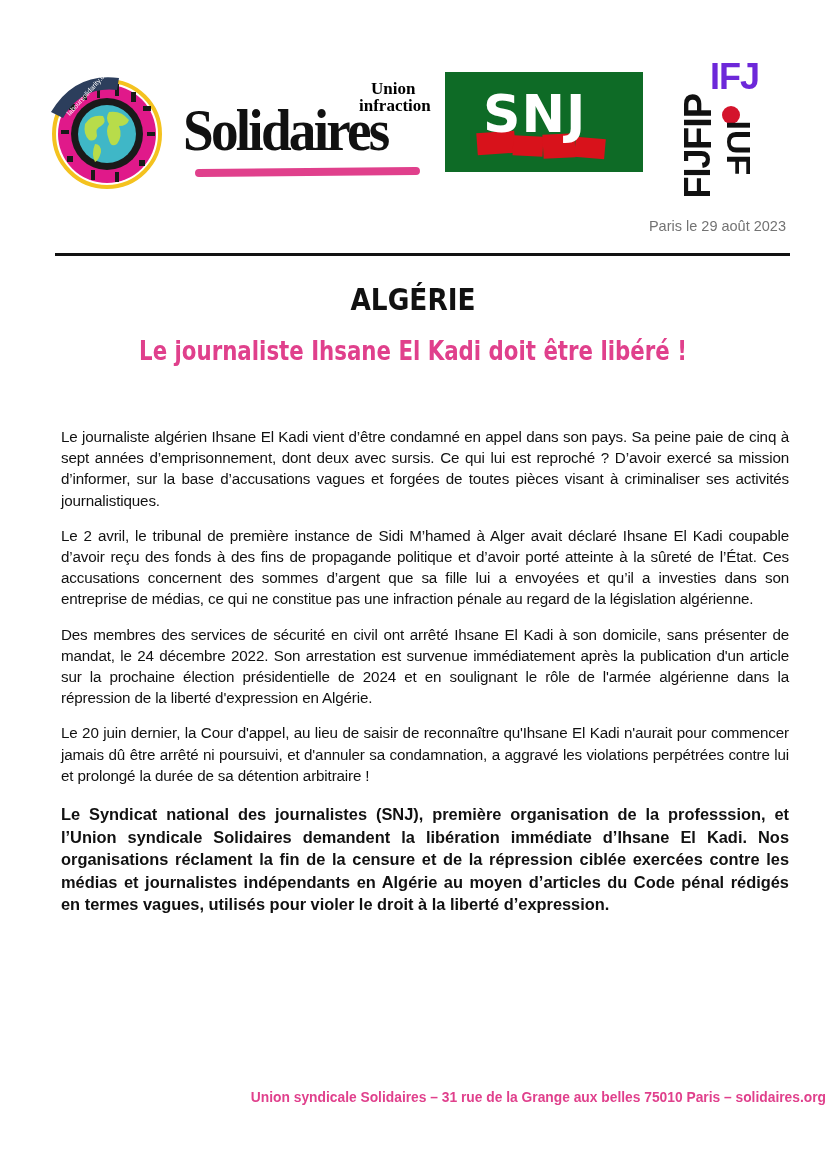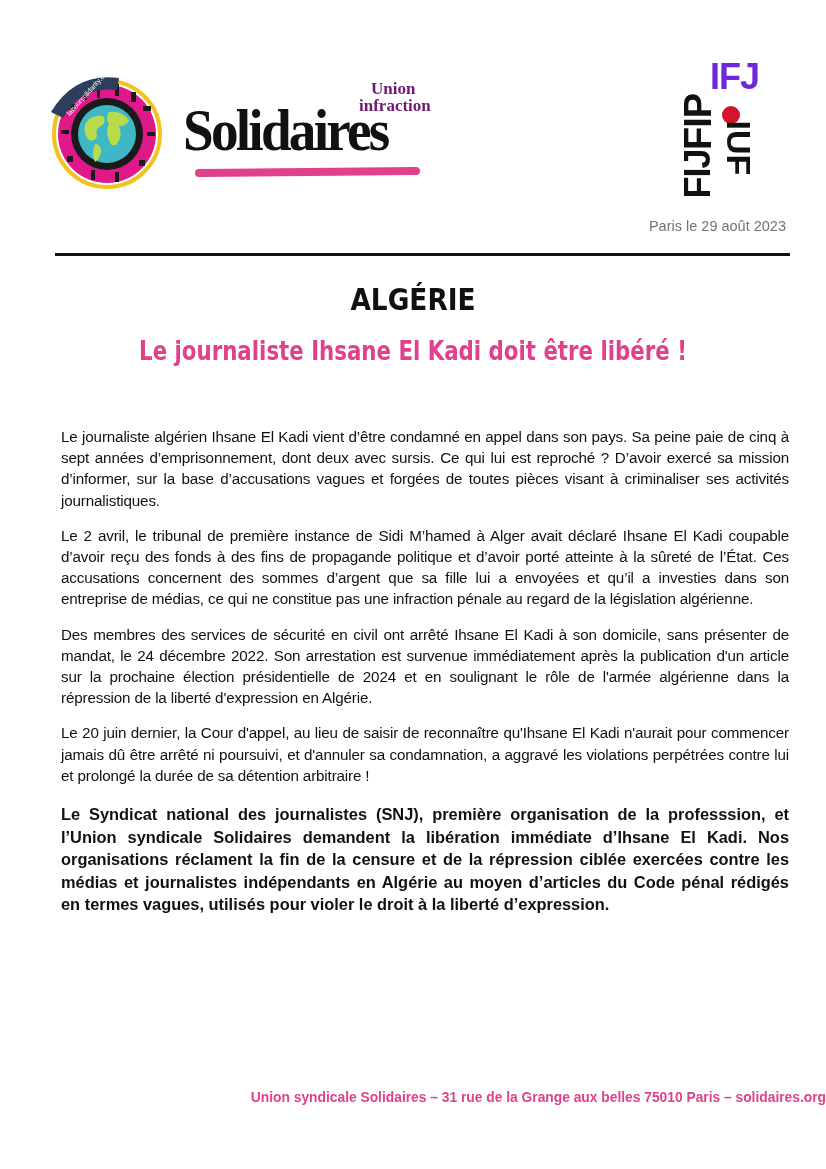--- a/index.html
+++ b/index.html
@@ -5,21 +5,21 @@
     html, body { margin: 0; padding: 0; background: #ffffff; }
     body { width: 826px; height: 1169px; position: relative; overflow: hidden; font-family: "Liberation Sans", sans-serif; color: #111; }
 
     .logos { position: absolute; top: 58px; left: 0; width: 826px; height: 130px; }
 
     
     .ls-logo { position: absolute; left: 45px; top: 14px; width: 118px; height: 118px; }
 
     
     .sol-logo { position: absolute; left: 183px; top: 22px; width: 245px; height: 105px; }
-    .sol-union { position: absolute; left: 188px; top: 0; font-family: "Liberation Serif", serif; font-weight: bold; font-size: 17px; line-height: 17px; color: #701a75; text-align: left; }
+    .sol-union { position: absolute; left: 188px; top: 0; font-family: "Liberation Serif", serif; font-weight: bold; font-size: 17px; line-height: 17px; color: #000000; text-align: left; }
     .sol-union span { display: block; }
     .sol-union .l2 { margin-left: -12px; }
     .sol-word { position: absolute; left: 0; top: 18px; font-family: "Liberation Serif", serif; font-weight: bold; font-size: 60px; letter-spacing: -3px; line-height: 64px; color: #111; transform: scaleX(0.92); transform-origin: left; }
     .sol-underline { position: absolute; left: 12px; top: 88px; width: 225px; height: 8px; background: #e0408c; border-radius: 4px; transform: rotate(-0.5deg); }
 
     
     .snj-logo { position: absolute; left: 445px; top: 14px; width: 198px; height: 100px; background: #0e6b26; }
     .snj-text { position: absolute; left: 38px; top: 14px; font-family: "DejaVu Sans", sans-serif; font-weight: bold; font-size: 52px; letter-spacing: 1px; color: #ffffff; line-height: 56px; z-index: 2; }
     .snj-red { position: absolute; background: #d8121b; z-index: 1; }
 
@@ -77,20 +77,27 @@
 
   <div class="sol-logo">
     <div class="sol-union">
       <span>Union</span>
       <span class="l2">infraction</span>
     </div>
     <div class="sol-word">Solidaires</div>
     <div class="sol-underline"></div>
   </div>
 
+  <div class="snj-logo">
+    <div class="snj-text">SNJ</div>
+    <div class="snj-red" style="left:32px; top:60px; width:38px; height:22px; transform:rotate(-4deg);"></div>
+    <div class="snj-red" style="left:68px; top:64px; width:30px; height:20px; transform:rotate(3deg);"></div>
+    <div class="snj-red" style="left:98px; top:62px; width:32px; height:24px; transform:rotate(-3deg);"></div>
+    <div class="snj-red" style="left:130px; top:66px; width:30px; height:20px; transform:rotate(5deg);"></div>
+  </div>
 
   <div class="fij-logo">
     <div class="fij-vert">FIP</div>
     <div class="fij-vert" style="top:96px; left:-10px; width:80px; font-size:36px;">FIJ</div>
     <div class="fij-ifj">IFJ</div>
     <div class="fij-dot"></div>
     <div class="fij-iuf" style="left:26px; top:70px;">IUF</div>
   </div>
 </div>
 

